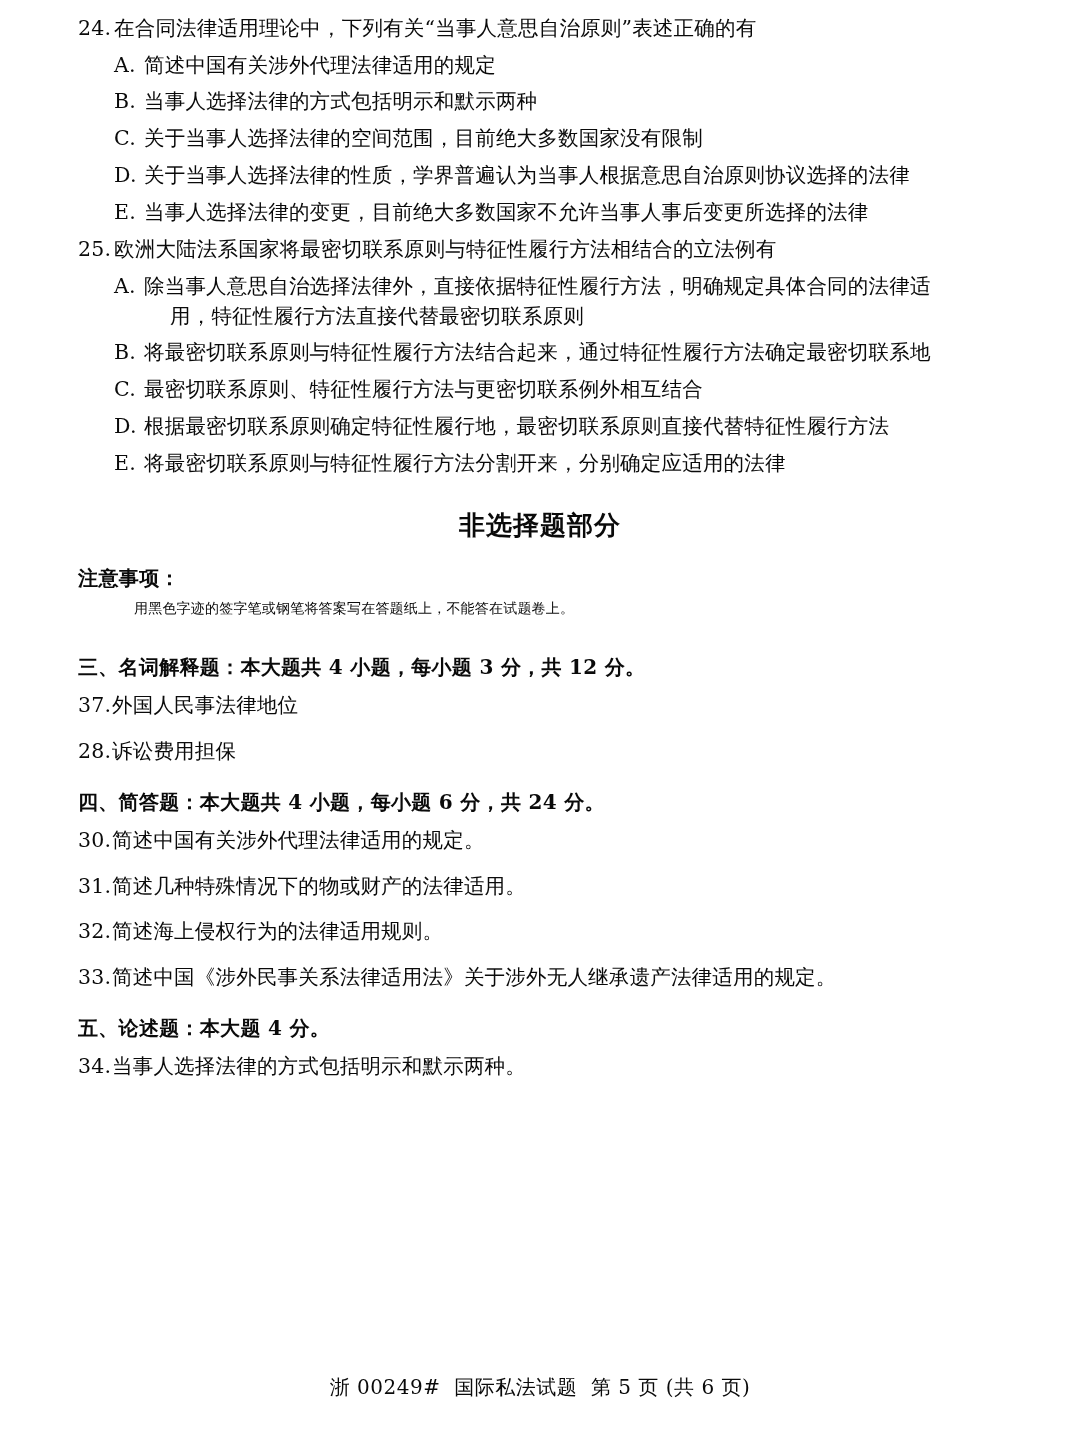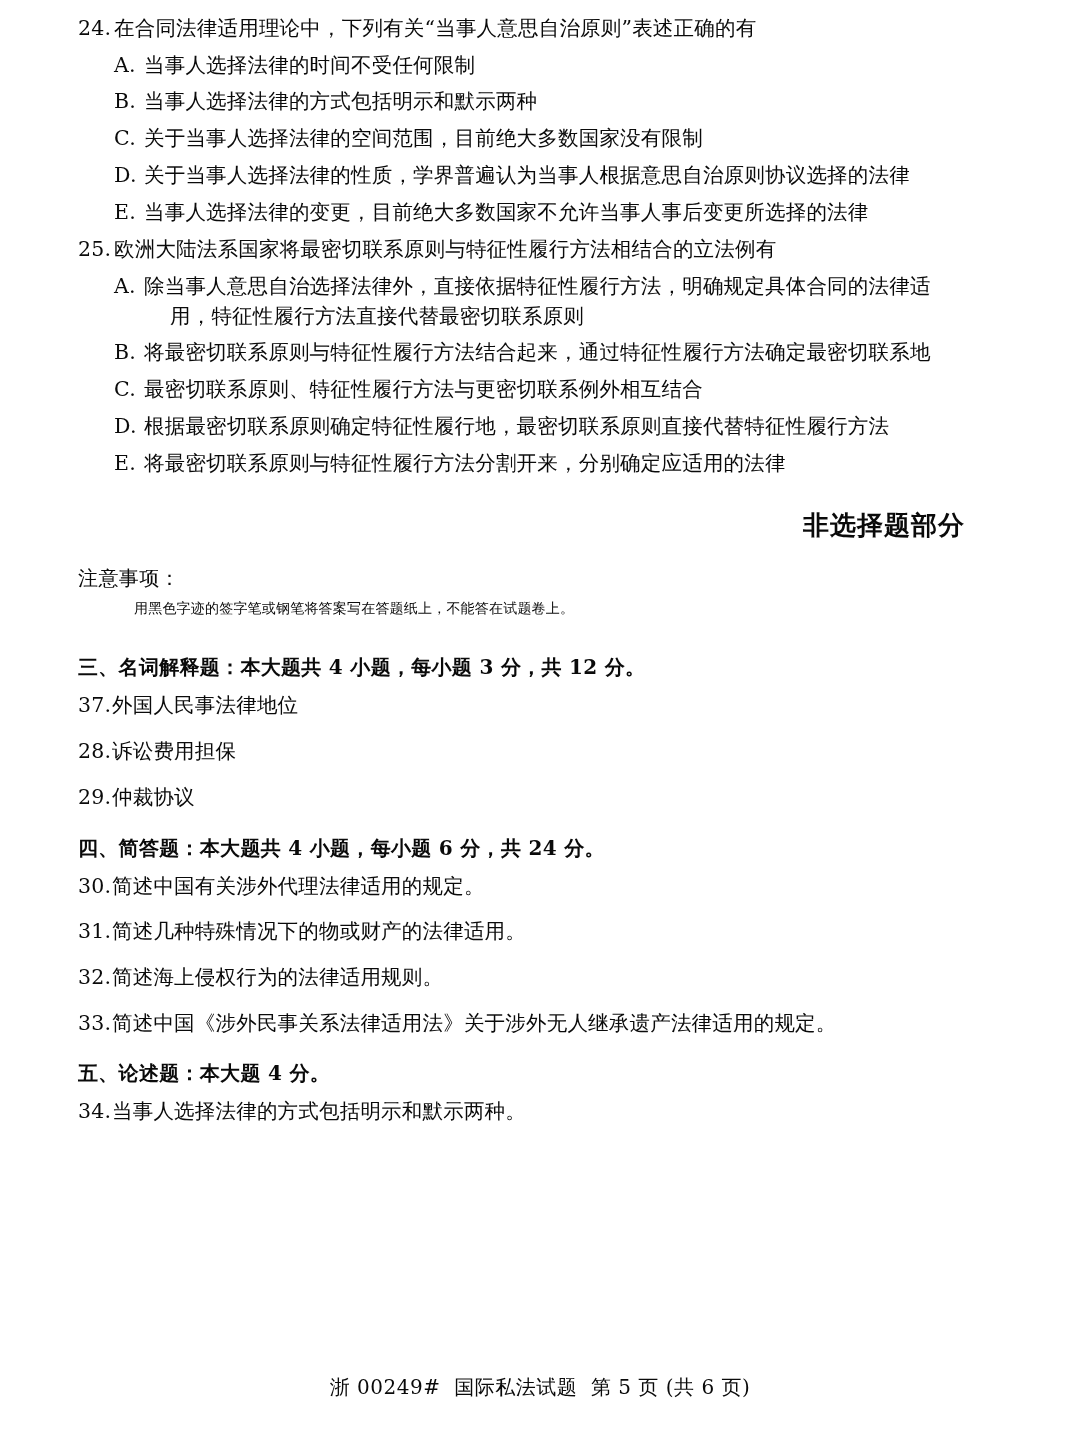--- a/index.html
+++ b/index.html
@@ -12,21 +12,21 @@
     height: 1439px;
     font-family: "DejaVu Serif", "Liberation Serif", serif;
     color: #0a0a0a;
     overflow: hidden;
   }
   .page {
     position: relative;
     width: 1080px;
     height: 1439px;
     box-sizing: border-box;
-    padding: 14px 115px 0 78px;
+    padding: 14px 78px 0 78px;
   }
 
   
   .q-block {
     margin: 0 0 4px 0;
   }
   .q-stem {
     display: flex;
     align-items: flex-start;
     font-size: 20.5px;
@@ -58,30 +58,30 @@
     flex: 1 1 auto;
     text-indent: 0;
   }
   .opt-text .cont {
     display: block;
     padding-left: 26px;
   }
 
   
   .section-title {
-    text-align: right;
+    text-align: center;
     font-size: 26px;
     font-weight: bold;
     letter-spacing: 1px;
     margin: 30px 0 22px 0;
   }
 
   .notice-head {
     font-size: 20px;
-    font-weight: normal;
+    font-weight: bold;
     letter-spacing: 0.4px;
     margin: 0 0 8px 0;
   }
   .notice-body {
     font-size: 14px;
     letter-spacing: 0.2px;
     padding-left: 56px;
     margin-bottom: 10px;
   }
 
@@ -127,21 +127,21 @@
 
 <div class="page">
 
   <div class="q-block">
     <div class="q-stem">
       <span class="q-num">24.</span>
       <span class="q-text">在合同法律适用理论中，下列有关“当事人意思自治原则”表述正确的有</span>
     </div>
     <div class="opt">
       <span class="opt-label">A.</span>
-      <span class="opt-text">当事人选择法律的时间不受任何限制</span>
+      <span class="opt-text">简述中国有关涉外代理法律适用的规定</span>
     </div>
     <div class="opt">
       <span class="opt-label">B.</span>
       <span class="opt-text">当事人选择法律的方式包括明示和默示两种</span>
     </div>
     <div class="opt">
       <span class="opt-label">C.</span>
       <span class="opt-text">关于当事人选择法律的空间范围，目前绝大多数国家没有限制</span>
     </div>
     <div class="opt">
@@ -193,24 +193,20 @@
 
   <div class="big-head">三、名词解释题：本大题共 4 小题，每小题 3 分，共 12 分。</div>
   <div class="item">
     <span class="n">37.</span>
     <span class="t">外国人民事法律地位</span>
   </div>
   <div class="item">
     <span class="n">28.</span>
     <span class="t">诉讼费用担保</span>
   </div>
-  <div class="item">
-    <span class="n">29.</span>
-    <span class="t">仲裁协议</span>
-  </div>
 
   <div class="big-head tight">四、简答题：本大题共 4 小题，每小题 6 分，共 24 分。</div>
   <div class="item">
     <span class="n">30.</span>
     <span class="t">简述中国有关涉外代理法律适用的规定。</span>
   </div>
   <div class="item">
     <span class="n">31.</span>
     <span class="t">简述几种特殊情况下的物或财产的法律适用。</span>
   </div>

